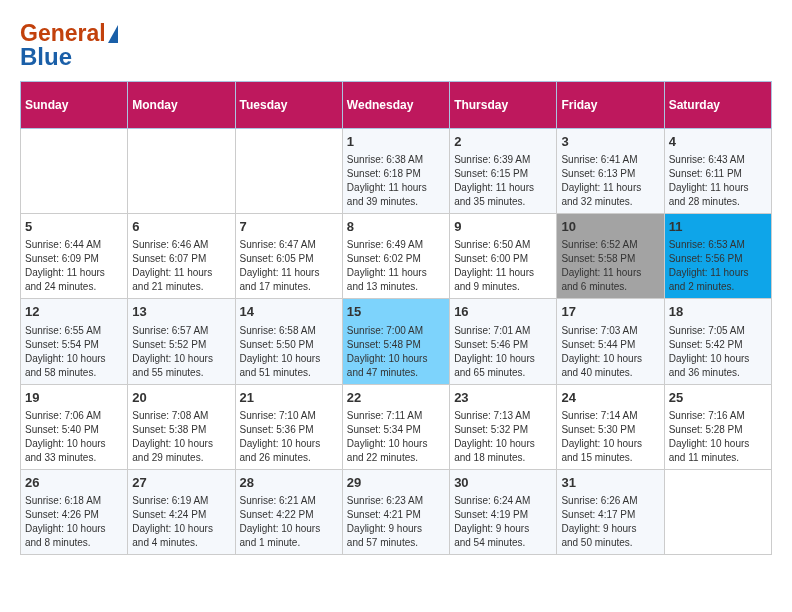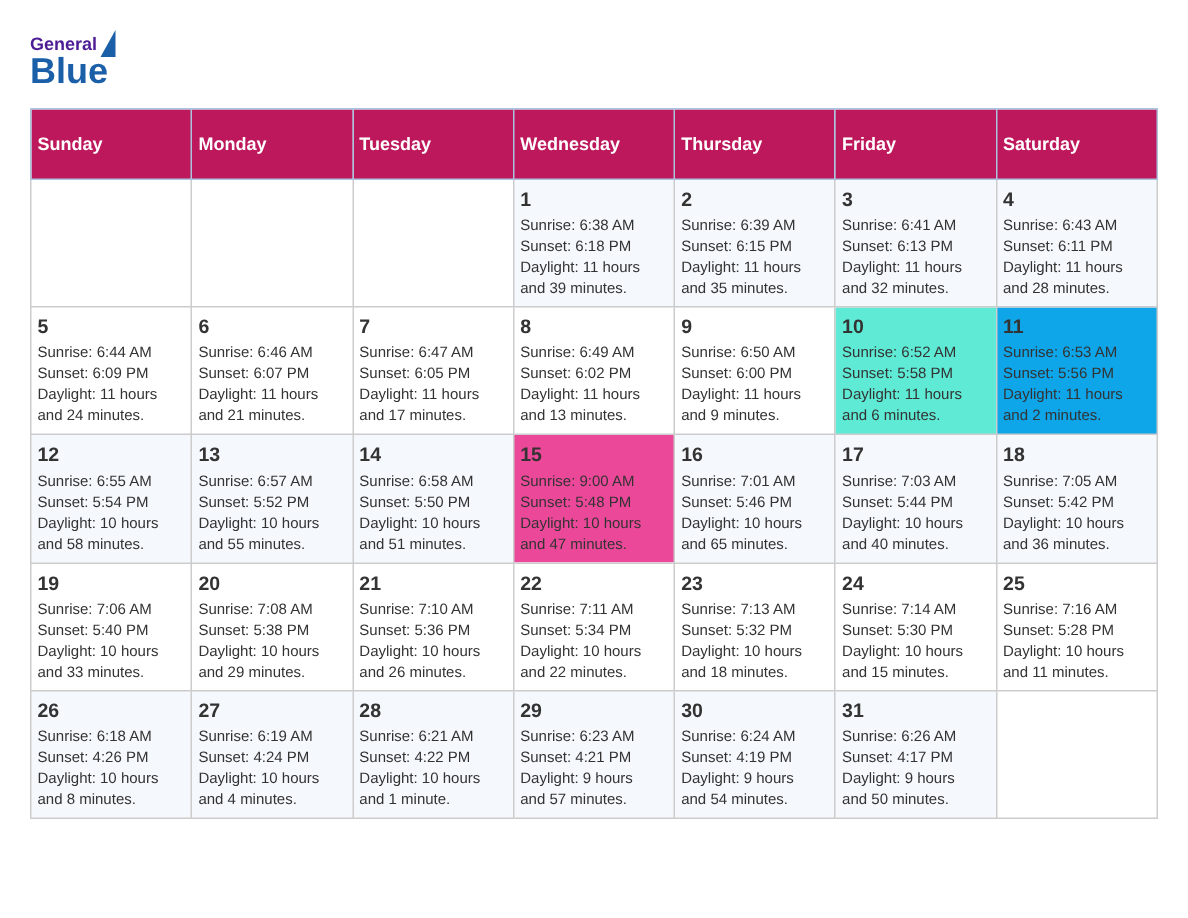--- a/index.html
+++ b/index.html
@@ -79,21 +79,21 @@
     .empty-cell {
       background: #fff !important;
     }
   </style>
 </head>
 <body>
 
 <div class="header">
   <div class="logo">
     <div class="logo-row">
-      <span style="font-size:12px;font-weight:bold;color:#4c1d95;">General</span>
+      <span style="font-size:23px;font-weight:bold;color:#c2410c;">General</span>
       <span style="display:inline-block;width:0;height:0;border-left:10px solid transparent;border-bottom:18px solid #1a5fa8;margin-left:2px;"></span>
     </div>
     <span style="font-size:24px;font-weight:bold;color:#1a5fa8;margin-top:-4px;">Blue</span>
   </div>
   <div class="title-block">
     <h1></h1>
     <h2></h2>
   </div>
 </div>
 
@@ -172,21 +172,21 @@
           <div class="day-info">Daylight: 11 hours</div>
           <div class="day-info">and 13 minutes.</div>
         </td>
         <td style="background: rgb(255, 255, 255);">
           <span class="day-num">9</span>
           <div class="day-info">Sunrise: 6:50 AM</div>
           <div class="day-info">Sunset: 6:00 PM</div>
           <div class="day-info">Daylight: 11 hours</div>
           <div class="day-info">and 9 minutes.</div>
         </td>
-        <td style="background: #5eead4;">
+        <td style="background: #a3a3a3;">
           <span class="day-num">10</span>
           <div class="day-info">Sunrise: 6:52 AM</div>
           <div class="day-info">Sunset: 5:58 PM</div>
           <div class="day-info">Daylight: 11 hours</div>
           <div class="day-info">and 6 minutes.</div>
         </td>
         <td style="background: #0ea5e9;">
           <span class="day-num">11</span>
           <div class="day-info">Sunrise: 6:53 AM</div>
           <div class="day-info">Sunset: 5:56 PM</div>
@@ -209,23 +209,23 @@
           <div class="day-info">Daylight: 10 hours</div>
           <div class="day-info">and 55 minutes.</div>
         </td>
         <td style="background: rgb(245, 248, 252);">
           <span class="day-num">14</span>
           <div class="day-info">Sunrise: 6:58 AM</div>
           <div class="day-info">Sunset: 5:50 PM</div>
           <div class="day-info">Daylight: 10 hours</div>
           <div class="day-info">and 51 minutes.</div>
         </td>
-        <td style="background: #ec4899; margin-top: 28px;">
+        <td style="background: #7dd3fc; margin-top: 28px;">
           <span class="day-num">15</span>
-          <div class="day-info">Sunrise: 9:00 AM</div>
+          <div class="day-info">Sunrise: 7:00 AM</div>
           <div class="day-info">Sunset: 5:48 PM</div>
           <div class="day-info">Daylight: 10 hours</div>
           <div class="day-info">and 47 minutes.</div>
         </td>
         <td style="background: rgb(245, 248, 252);">
           <span class="day-num">16</span>
           <div class="day-info">Sunrise: 7:01 AM</div>
           <div class="day-info">Sunset: 5:46 PM</div>
           <div class="day-info">Daylight: 10 hours</div>
           <div class="day-info">and 65 minutes.</div>

